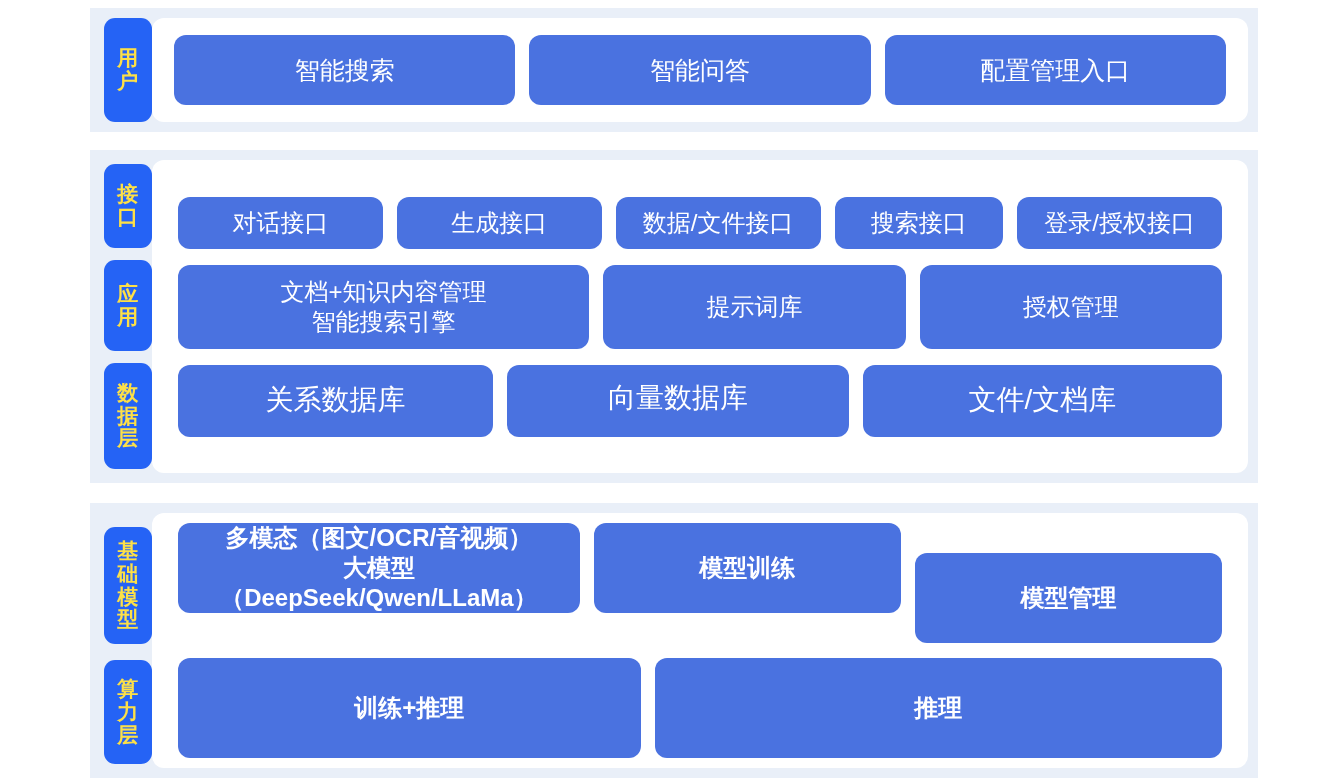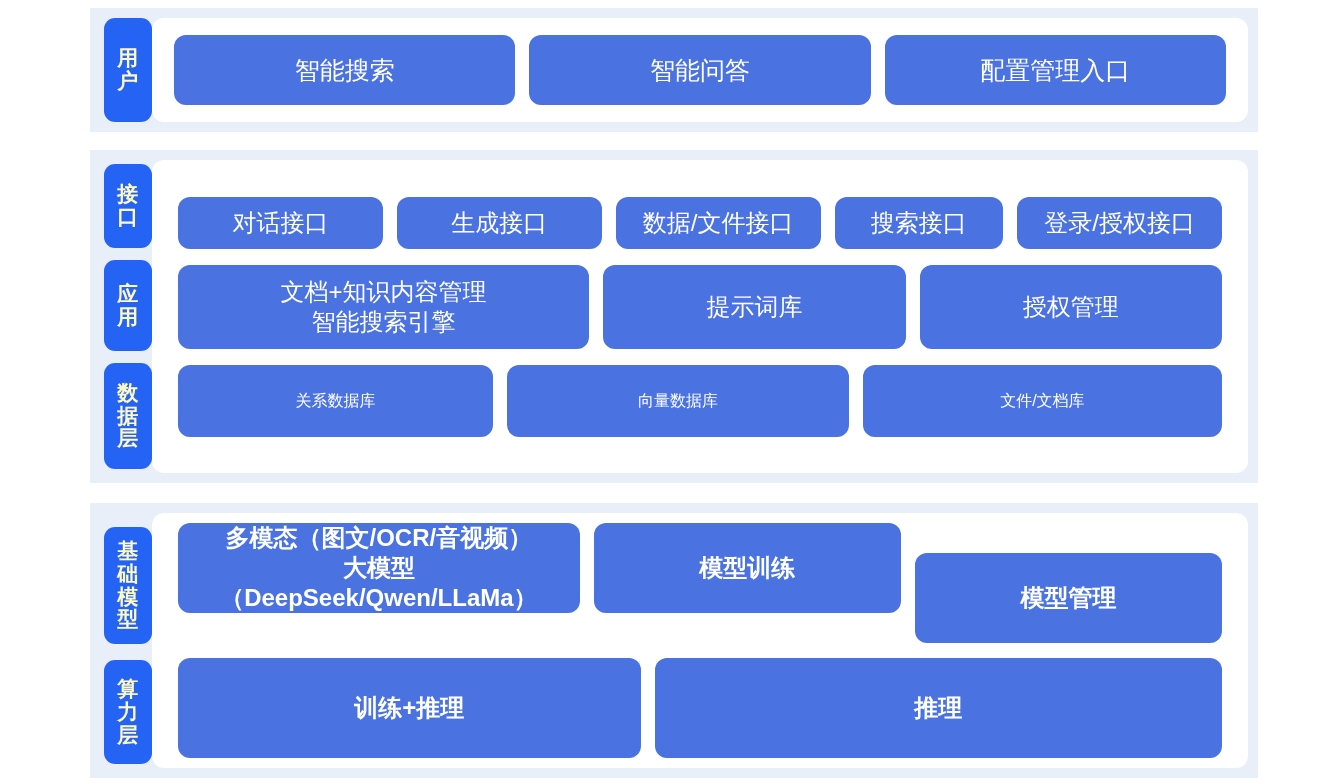--- a/index.html
+++ b/index.html
@@ -36,21 +36,21 @@
     width: 62px;
     flex: 0 0 62px;
     display: flex;
     flex-direction: column;
     padding: 10px 8px 10px 14px;
     box-sizing: border-box;
     gap: 10px;
   }
   .tag {
     background: #2563f5;
-    color: #fef9c3;
+    color: #fde047;
     border-radius: 11px;
     font-size: 21px;
     font-weight: bold;
     line-height: 1.08;
     letter-spacing: 0.5px;
     display: flex;
     align-items: center;
     justify-content: center;
     text-align: center;
     writing-mode: horizontal-tb;
@@ -106,21 +106,21 @@
 
   
   #section-core { top: 150px; height: 333px; }
   #section-core .tag-col { padding: 14px 8px 14px 14px; gap: 12px; }
   #section-core .tag-interface { height: 88px; }
   #section-core .tag-app { height: 96px; text-align: center; }
   #section-core .tag-data { height: 111px; }
   #section-core .panel { padding: 22px 26px; gap: 16px; }
   #section-core .row-api .card { height: 52px; font-size: 24px; }
   #section-core .row-app .card { height: 84px; font-size: 24px; }
-  #section-core .row-data .card { height: 72px; font-size: 16px; text-align: right; }
+  #section-core .row-data .card { height: 72px; font-size: 28px; text-align: right; }
 
   
   #section-base { top: 503px; height: 275px; }
   #section-base .tag-col { padding: 24px 8px 14px 14px; gap: 16px; }
   #section-base .tag-model { height: 128px; }
   #section-base .tag-compute { height: 113px; }
   #section-base .panel { padding: 22px 26px; gap: 15px; font-weight: bold; }
   #section-base .row-model .card { height: 90px; font-size: 24px; }
   #section-base .row-compute .card { height: 100px; font-size: 24px; }
 
@@ -170,21 +170,21 @@
 
       <div class="row row-app">
         <div class="card multiline" style="flex:151 1 0;">文档+知识内容管理
 智能搜索引擎</div>
         <div class="card" style="flex:109 1 0;">提示词库</div>
         <div class="card" style="flex:109 1 0;">授权管理</div>
       </div>
 
       <div class="row row-data">
         <div class="card" style="flex:100 1 0;">关系数据库</div>
-        <div class="card" style="flex:109 1 0;">向量数据库</div>
+        <div class="card" style="flex:109 1 0;font-family:Liberation Mono, monospace;">向量数据库</div>
         <div class="card" style="flex:115 1 0;">文件/文档库</div>
       </div>
 
     </div>
   </div>
 
   <div class="section" id="section-base">
     <div class="tag-col">
       <div class="tag tag-model">
         <span>基础模型</span>

